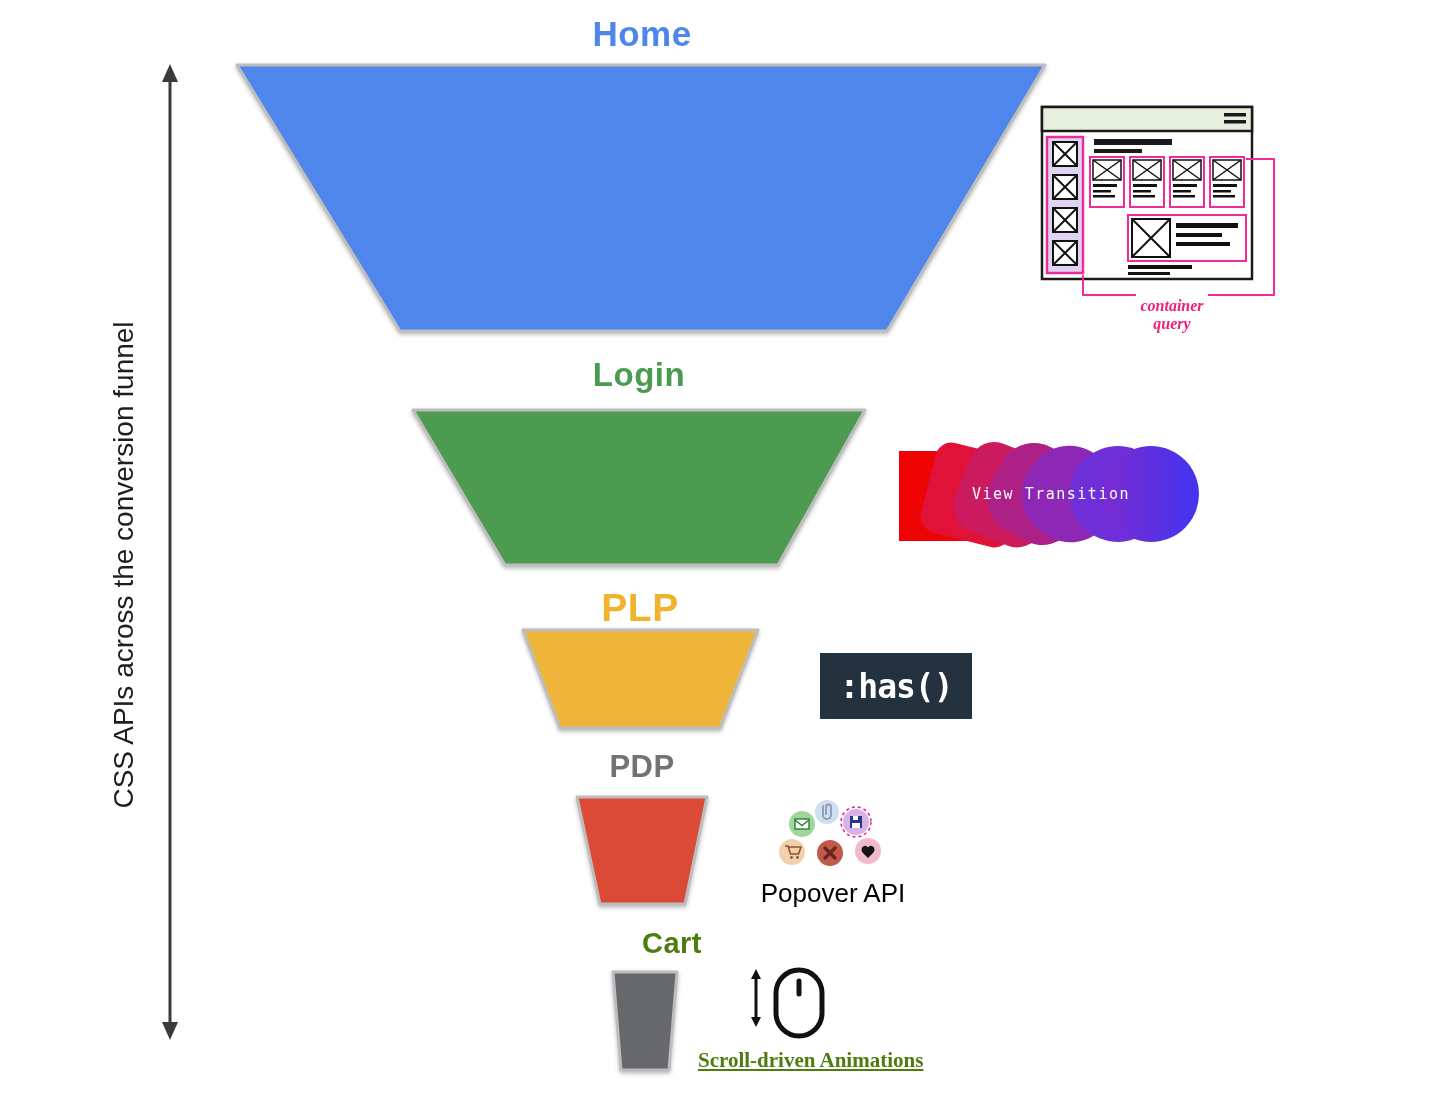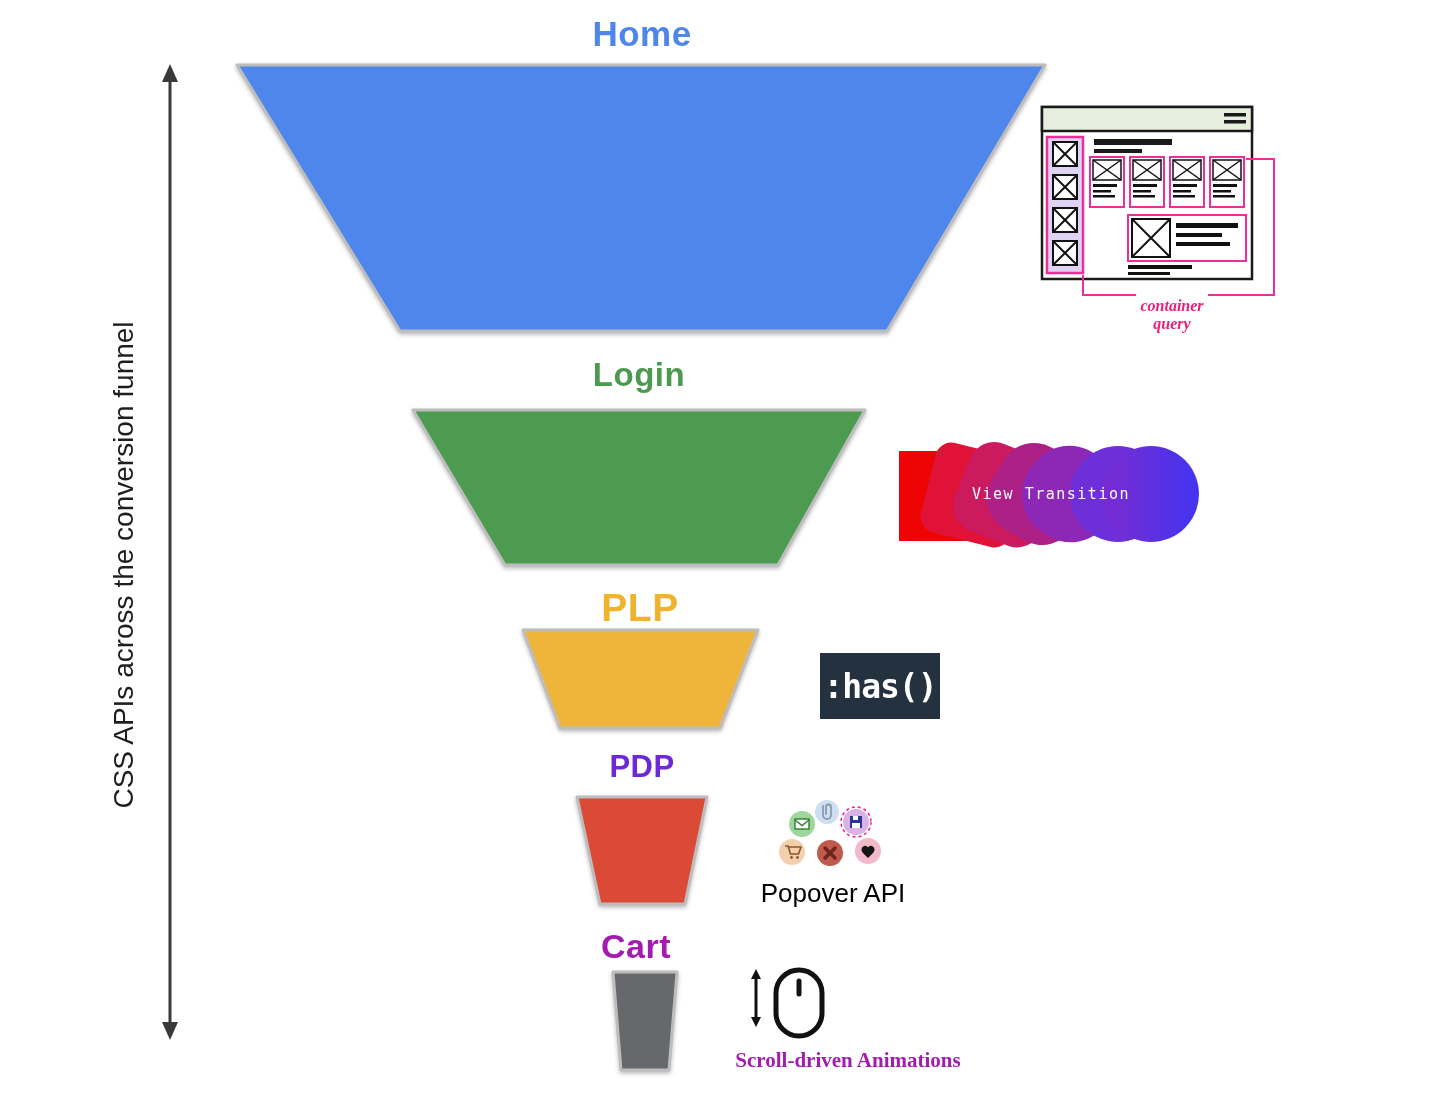--- a/index.html
+++ b/index.html
@@ -13,55 +13,56 @@
     font-family:"Liberation Sans",sans-serif;letter-spacing:.5px;
   }
   .stage-shape{position:absolute;filter:drop-shadow(0 2px 2px rgba(0,0,0,.28));}
   .stage-shape polygon{stroke:#bdbdbd;stroke-width:3;stroke-linejoin:round;}
   .axis-label{
     position:absolute;left:-252px;top:545px;width:760px;height:40px;
     transform:rotate(-90deg);text-align:center;font-size:28px;color:#1c1e21;
     font-weight:500;font-family:"Liberation Sans",sans-serif;white-space:nowrap;
   }
   .has-box{
-    position:absolute;left:820px;top:653px;width:120px;height:66px;
+    position:absolute;left:820px;top:653px;width:152px;height:66px;
     display:flex;align-items:center;justify-content:center;
   }
   .has-box span{
     color:#ffffff;font-weight:bold;font-size:33px;
     font-family:"DejaVu Sans Mono",monospace;letter-spacing:-1px;
   }
   .popover-label{
     position:absolute;left:728px;top:878px;width:210px;text-align:center;
     font-size:26px;color:#000000;font-family:"Liberation Sans",sans-serif;
   }
   .scroll-label{
-    position:absolute;left:698px;top:1048px;width:300px;text-align:center;
-    font-size:21px;font-weight:bold;color:#a21caf;
+    position:absolute;left:698px;top:1048px;width:300px;text-align:left;
+    font-size:21px;font-weight:bold;color:#4d7c0f;
     font-family:"Liberation Serif",serif;
+    text-decoration:underline;
   }
 </style>
 </head>
 <body>
 
 <div class="canvas">
 
   <svg class="abs" style="left:152px;top:62px" width="36" height="980" viewBox="0 0 36 980">
     <line x1="18" y1="16" x2="18" y2="964" stroke="#3a3a3a" stroke-width="3"></line>
     <polygon points="18,2 10,20 26,20" fill="#3a3a3a"></polygon>
     <polygon points="18,978 10,960 26,960" fill="#3a3a3a"></polygon>
   </svg>
 
   <div class="axis-label">CSS APIs across the conversion funnel</div>
 
   <div class="stage-label" style="left: 542px; top: 14px; width: 200px; font-size: 35px; color: rgb(78, 134, 236);">Home</div>
   <div class="stage-label" style="left: 539px; top: 356px; width: 200px; font-size: 33px; color: rgb(76, 154, 80);">Login</div>
   <div class="stage-label" style="left: 540px; top: 586px; width: 200px; font-size: 39px; color: rgb(239, 179, 44);">PLP</div>
-  <div class="stage-label" style="left: 542px; top: 749px; width: 200px; font-size: 31px; color: #6d28d9;">PDP</div>
-  <div class="stage-label" style="left: 536px; top: 927px; width: 200px; font-size: 34px; color: #a21caf;">Cart</div>
+  <div class="stage-label" style="left: 542px; top: 749px; width: 200px; font-size: 31px; color: #737373;">PDP</div>
+  <div class="stage-label" style="left: 572px; top: 927px; width: 200px; font-size: 29px; color: #4d7c0f;">Cart</div>
 
   <svg class="stage-shape" style="left:230px;top:60px" width="822" height="276" viewBox="0 0 822 276">
     <polygon points="7,5 815,5 657,271 170,271" style="fill: rgb(78, 134, 236);"></polygon>
   </svg>
   <svg class="stage-shape" style="left:408px;top:405px" width="462" height="165" viewBox="0 0 462 165">
     <polygon points="5,5 457,5 370,160 97,160" style="fill: rgb(77, 154, 81);"></polygon>
   </svg>
   <svg class="stage-shape" style="left:518px;top:625px" width="245" height="108" viewBox="0 0 245 108">
     <polygon points="5,5 240,5 202,103 42,103" style="fill: rgb(239, 181, 59);"></polygon>
   </svg>

